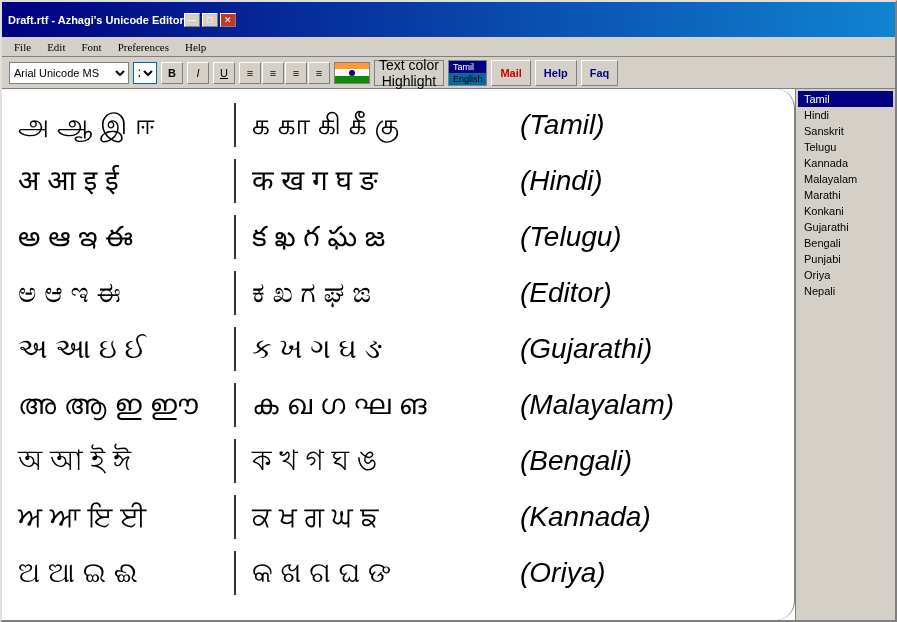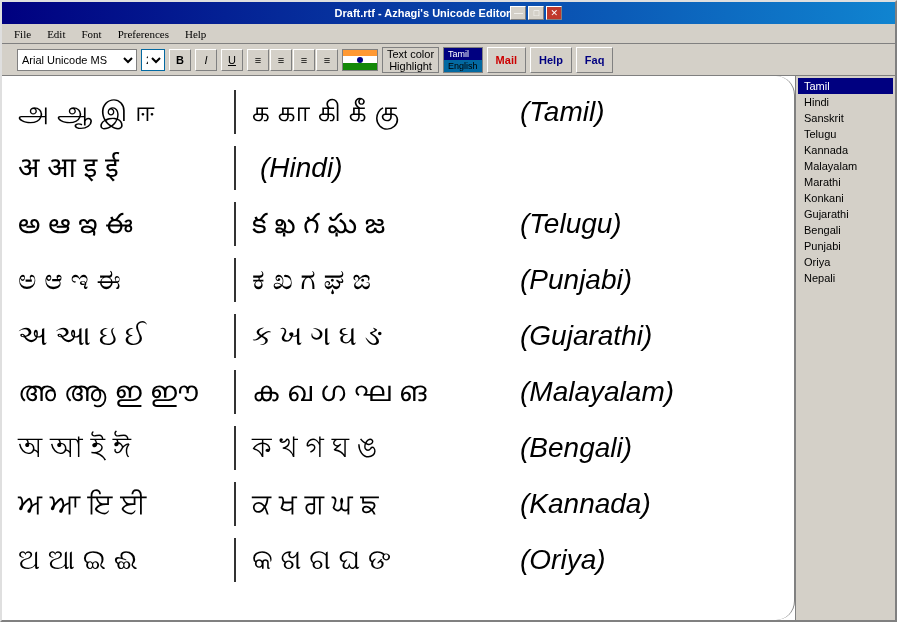--- a/index.html
+++ b/index.html
@@ -22,22 +22,22 @@
       display: flex;
       flex-direction: column;
     }
 
     .title-bar {
       background: linear-gradient(to right, #000080, #1084d0);
       color: white;
       padding: 9px 6px;
       display: flex;
       align-items: center;
-      justify-content: center;
-      height: 22px;
+      justify-content: flex-start;
+      height: 35px;
       flex-shrink: 0;
     }
     .title-bar-text {
       font-size: 11px;
       font-weight: bold;
       color: white;
     }
     .title-bar-controls {
       display: flex;
       gap: 2px;
@@ -75,21 +75,21 @@
       font-size: 11px;
       cursor: pointer;
     }
 
     
     .toolbar {
       background: #d4d0c8;
       display: flex;
       align-items: center;
       height: 32px;
-      padding: 2px 15px;
+      padding: 2px 7px;
       gap: 4px;
       border-bottom: 1px solid #808080;
       flex-shrink: 0;
     }
 
     .font-select {
       width: 120px;
       height: 22px;
       font-size: 11px;
       border: 1px solid #808080;
@@ -155,21 +155,21 @@
       display: flex;
       flex-direction: column;
       align-items: center;
       justify-content: center;
       border: 1px solid #808080;
       padding: 1px 4px;
       cursor: pointer;
       background: #d4d0c8;
       height: 26px;
     }
-    .text-color-label { font-size: 11px; }
+    .text-color-label { font-size: 14px; }
     .color-bar { width: 22px; height: 3px; }
 
     .lang-toggle {
       display: flex;
       flex-direction: column;
       height: 26px;
       border: 1px solid #808080;
     }
     .lang-toggle-top {
       background: #000080;
@@ -356,33 +356,34 @@
 
     <div class="script-row">
           <div class="script-chars">அ ஆ இ ஈ</div>
           <div class="divider"></div>
           <div class="consonants">க கா கி கீ கு</div>
           <div class="lang-name">(Tamil)</div>
         </div>
         <div class="script-row">
           <div class="script-chars">अ आ इ ई</div>
           <div class="divider"></div>
+          <div class="consonants">क ख ग घ ङ</div>
           <div class="lang-name">(Hindi)</div>
         </div>
         <div class="script-row">
           <div class="script-chars">అ ఆ ఇ ఈ</div>
           <div class="divider"></div>
           <div class="consonants">క ఖ గ ఘ జ</div>
           <div class="lang-name">(Telugu)</div>
         </div>
         <div class="script-row">
           <div class="script-chars">ಅ ಆ ಇ ಈ</div>
           <div class="divider"></div>
           <div class="consonants">ಕ ಖ ಗ ಘ ಙ</div>
-          <div class="lang-name">(Punjabi)</div>
+          <div class="lang-name">(Editor)</div>
         </div>
         <div class="script-row">
           <div class="script-chars">અ આ ઇ ઈ</div>
           <div class="divider"></div>
           <div class="consonants">ક ખ ગ ઘ ઙ</div>
           <div class="lang-name">(Gujarathi)</div>
         </div>
         <div class="script-row">
           <div class="script-chars">അ ആ ഇ ഈ</div>
           <div class="divider"></div>

